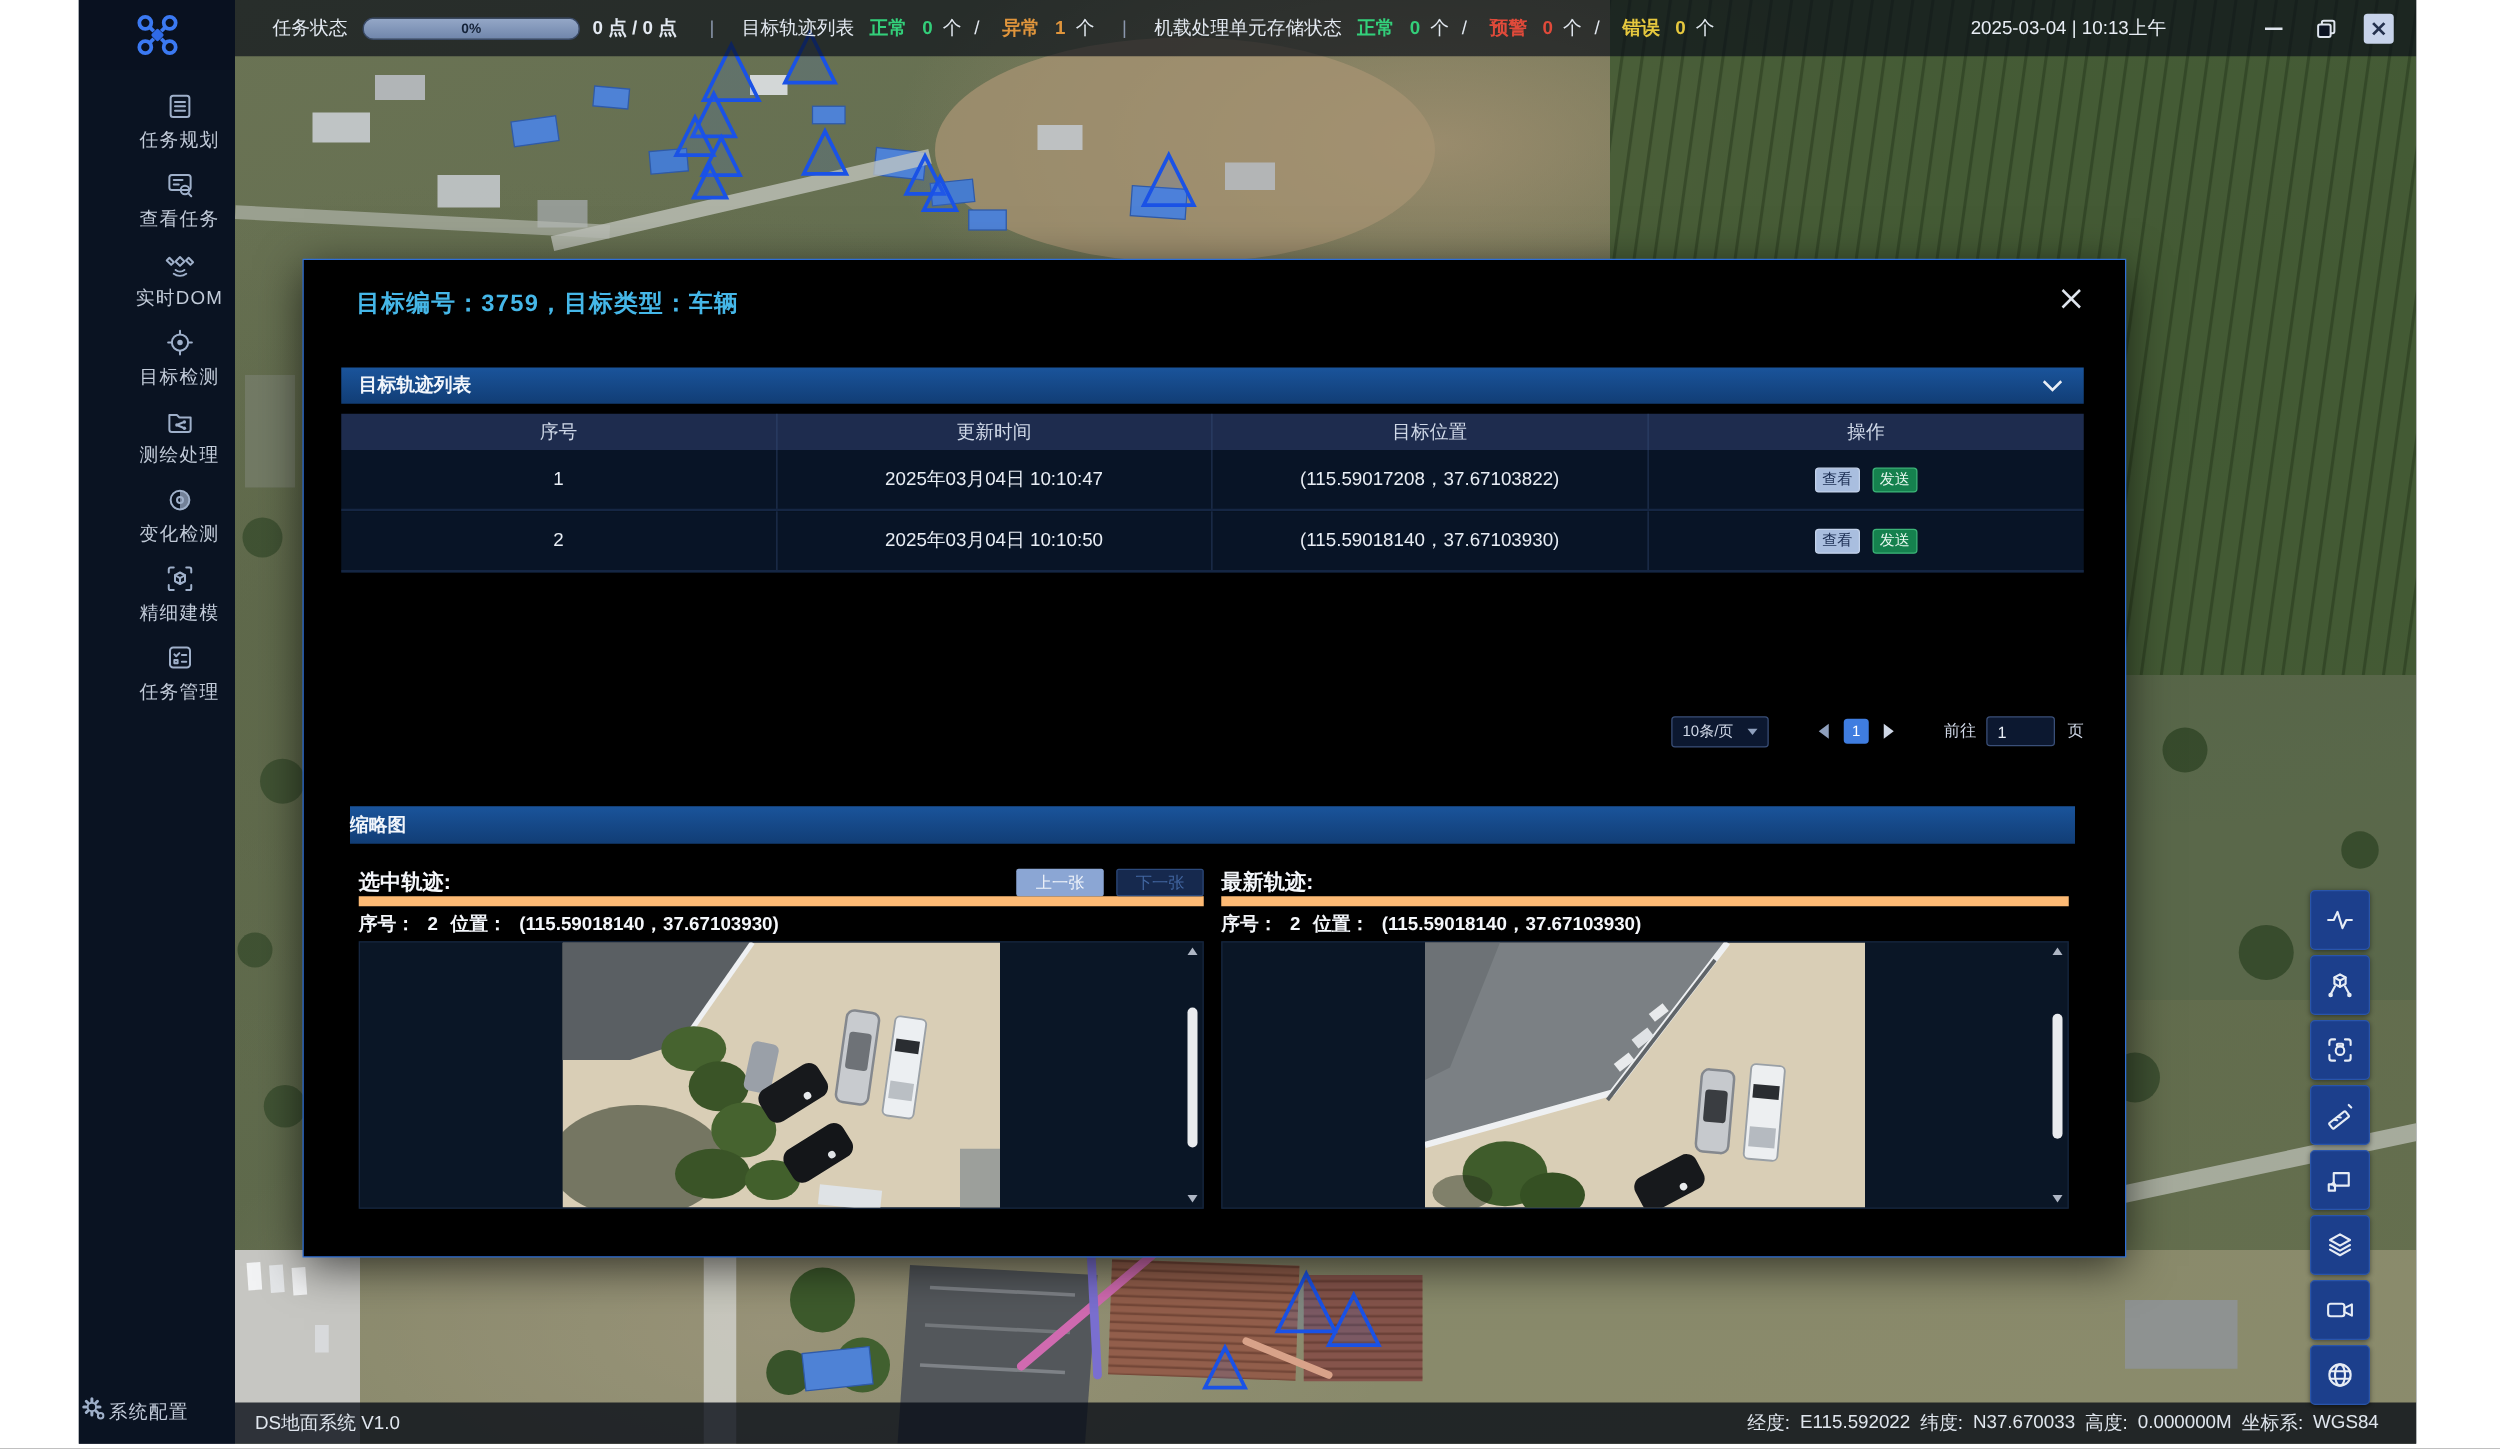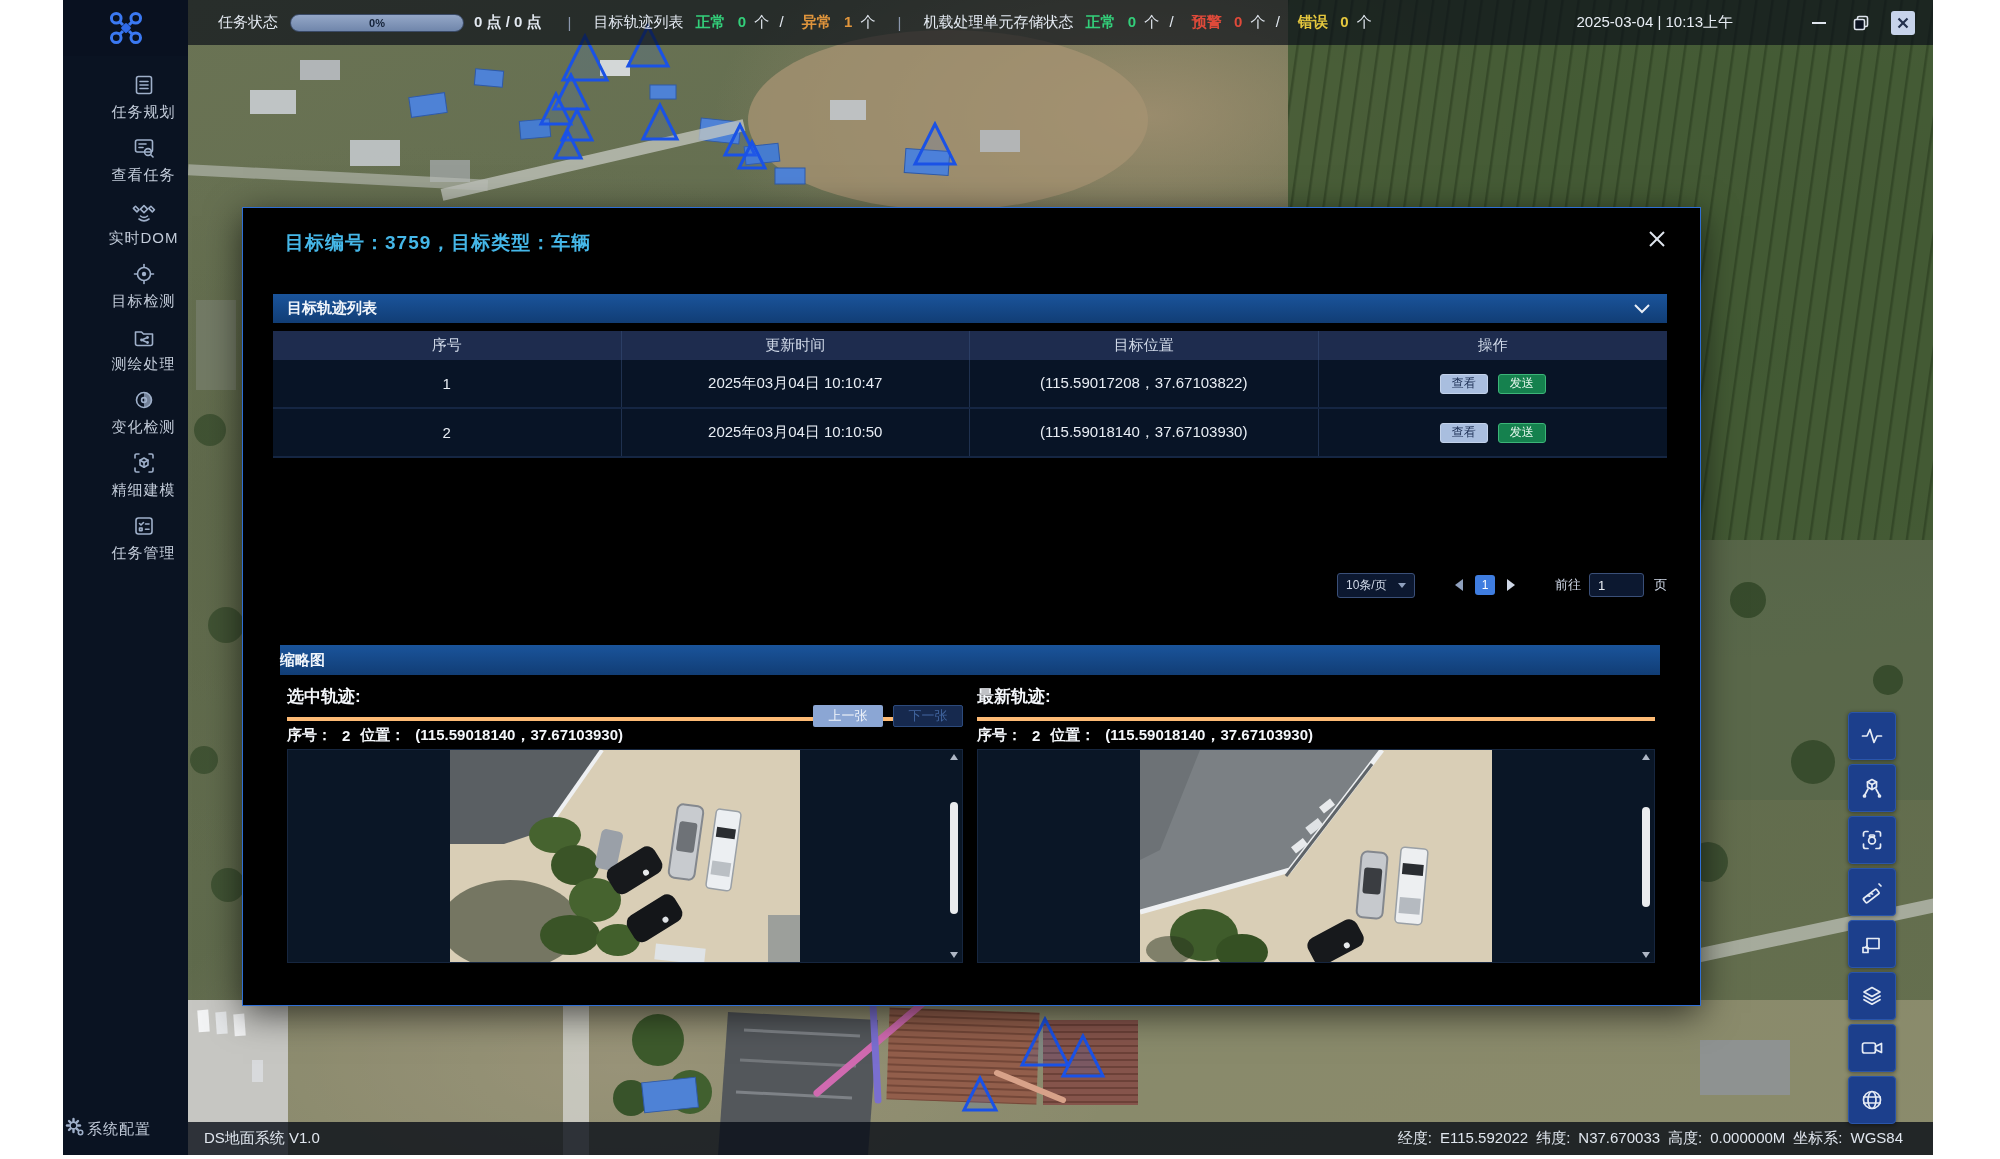--- a/index.html
+++ b/index.html
@@ -67,42 +67,42 @@
     display:flex;align-items:center;color:#f2f6fb;font-size:15px;font-weight:bold;padding-left:14px;box-sizing:border-box;}
   .c-chevron{margin-left:auto;margin-right:16px;cursor:pointer;display:flex;}
 
   .table{position:absolute;left:30px;top:123px;width:1394px;}
   .t-row{display:flex;}
   .t-head{background:#1e2c4e;height:29px;}
   .t-cell{width:25%;box-sizing:border-box;display:flex;align-items:center;justify-content:center;border-right:1px solid rgba(60,85,130,.45);}
   .t-cell:last-child{border-right:none;}
   .t-head .t-cell{color:#d0d9e8;font-size:15px;}
   .t-body{background:#081426;height:47px;border-bottom:2px solid #152643;color:#e8edf4;font-size:15px;}
-  .act-btn{height:20px;width:48px;font-size:12px;display:flex;align-items:center;justify-content:center;border-radius:3px;cursor:pointer;box-sizing:border-box;}
+  .act-btn{height:20px;width:36px;font-size:12px;display:flex;align-items:center;justify-content:center;border-radius:3px;cursor:pointer;box-sizing:border-box;}
   .btn-view{background:#a9bedf;color:#1b2d52;border:1px solid #c3d2ea;margin-right:10px;}
   .btn-send{background:#15814e;color:#e8f8ef;border:1px solid #3cb578;}
 
   .pager{position:absolute;top:364px;right:33px;height:26px;display:flex;align-items:center;color:#cfd7e6;font-size:13px;}
   .psel{width:78px;height:25px;background:#0c1830;border:1px solid #3a4f78;border-radius:3px;display:flex;align-items:center;padding:0 8px;box-sizing:border-box;cursor:pointer;font-size:12px;}
   .caret{margin-left:auto;width:0;height:0;border-left:4px solid transparent;border-right:4px solid transparent;border-top:5px solid #8fa0bd;}
   .arrow{width:0;height:0;cursor:pointer;}
   .arrow.left{border-top:6px solid transparent;border-bottom:6px solid transparent;border-right:8px solid #8fa0bd;margin-left:40px;}
   .arrow.right{border-top:6px solid transparent;border-bottom:6px solid transparent;border-left:8px solid #cfd7e6;margin-left:12px;}
   .pnum{width:20px;height:20px;background:#3f7de0;border-radius:3px;color:#fff;font-size:12px;display:flex;align-items:center;justify-content:center;margin-left:12px;cursor:pointer;}
   .goto-l{margin-left:40px;}
   .ginput{width:55px;height:24px;background:#0c1830;border:1px solid #3a4f78;border-radius:3px;color:#e8edf4;font-size:13px;padding:0 8px;margin:0 8px;box-sizing:border-box;outline:none;}
   .punit{margin-left:2px;}
 
   .thumb-header{position:absolute;left:37px;top:437px;width:1380px;height:30px;background:linear-gradient(180deg,#1a549b,#113d75);
     display:flex;align-items:center;color:#f2f6fb;font-size:15px;font-weight:bold;box-sizing:border-box;}
 
   .tcol{position:absolute;top:477px;}
   .tcol.left{left:44px;width:676px;}
   .tcol.right{left:734px;width:678px;}
-  .tc-head{height:32px;display:flex;align-items:flex-start;border-bottom:4px solid #fdba74;gap:12px;}
+  .tc-head{height:32px;display:flex;align-items:flex-end;border-bottom:8px solid #fdba74;gap:12px;}
   .tc-label{font-size:17px;font-weight:bold;color:#f4f7fb;}
   .tc-btns{margin-left:auto;display:flex;gap:10px;margin-top:20px;}
   .nav-btn{width:70px;height:22px;font-size:13px;display:flex;align-items:center;justify-content:center;border-radius:2px;cursor:pointer;box-sizing:border-box;}
   .nb-prev{background:#8ba6d4;color:#f0f4fa;}
   .nb-next{background:#16294e;color:#41659f;border:1px solid #2c4a7c;}
   .tc-info{height:28px;display:flex;align-items:center;gap:10px;font-size:15px;font-weight:bold;color:#f4f7fb;}
   .photo-panel{position:relative;height:214px;background:#0a1626;border:1px solid #16263f;box-sizing:border-box;}
   .photo{position:absolute;top:0;left:50%;transform:translateX(-50%);}
   .sbar{position:absolute;right:2px;top:2px;bottom:2px;width:12px;}
   .sarr{position:absolute;left:2px;width:0;height:0;border-left:4px solid transparent;border-right:4px solid transparent;cursor:pointer;}

